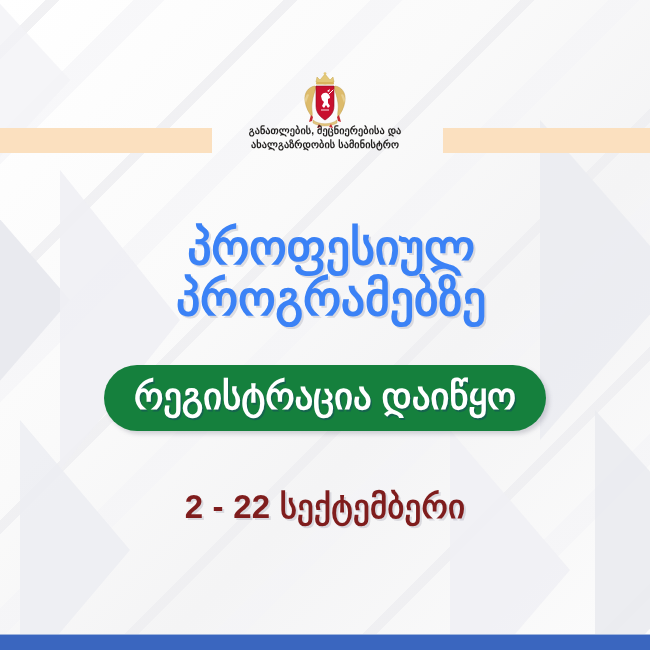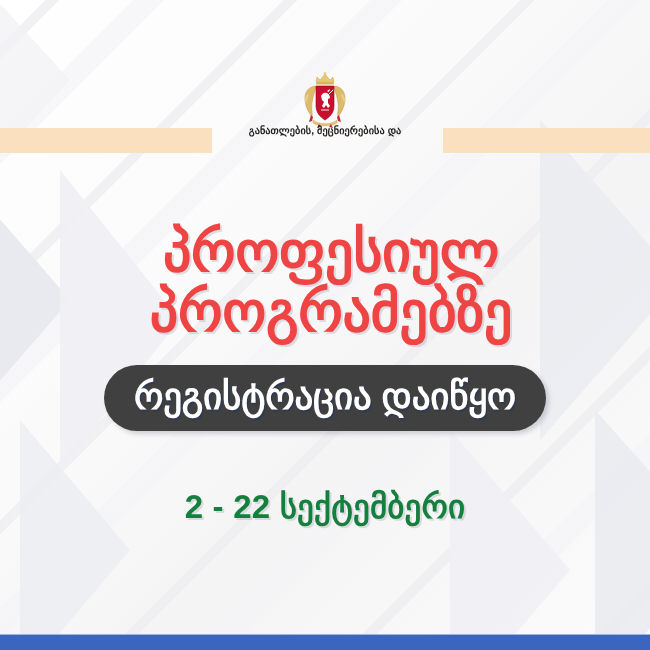--- a/index.html
+++ b/index.html
@@ -78,56 +78,56 @@
     line-height: 1.42;
     letter-spacing: .1px;
   }
   .ministry span { display: block; }
 
   
   .headline {
     position: absolute;
     top: 222px; left: 0; right: 0;
     text-align: center;
-    color: #ef4444;
-    font-size: 56px;
+    color: #3b82f6;
+    font-size: 48px;
     font-weight: 900;
     line-height: 1.07;
     letter-spacing: -0.3px;
     text-shadow: 2px 2px 0 rgba(120,120,140,0.22);
     padding-left: 12px;
   }
   .headline span { display: block; }
 
   
   .pill-row {
     position: absolute;
     top: 365px; left: 0; right: 0;
     display: flex; justify-content: center;
   }
   .pill-highlight {
-    background: #404040;
+    background: #15803d;
     color: #ffffff;
     font-size: 37px;
     font-weight: 900;
     line-height: 1;
     letter-spacing: -0.2px;
     padding: 13px 30px 16px 30px;
     border-radius: 40px;
     white-space: nowrap;
     box-shadow: 3px 3px 4px rgba(90,90,110,0.25);
     text-shadow: 1.5px 1.5px 0 rgba(20,50,110,0.35);
   }
 
   
   .date-line {
     position: absolute;
     top: 487px; left: 0; right: 0;
     text-align: center;
-    color: #15803d;
+    color: #7f1d1d;
     font-size: 33px;
     font-weight: 900;
     letter-spacing: 0.2px;
     text-shadow: 2px 2px 0 rgba(120,120,140,0.22);
   }
 
   
   .url-row {
     position: absolute;
     top: 537px; left: 0; right: 0;
@@ -200,20 +200,21 @@
       <path d="M22 38 L30 38" stroke="#ffffff" stroke-width="0.9"></path>
 
       <path d="M14 48 C20 53 32 53 38 48 L38 51 C32 55 20 55 14 51 Z" fill="#e2c57f" stroke="#c0a055" stroke-width="0.4"></path>
       <path d="M20 52 L18 56 L22 55 Z" fill="#c52b33"></path>
       <path d="M32 52 L34 56 L30 55 Z" fill="#c52b33"></path>
     </svg>
   </div>
 
   <div class="ministry">
     <span>განათლების, მეცნიერებისა და</span>
+    <span>ახალგაზრდობის სამინისტრო</span>
   </div>
 
   <div class="headline">
     <span>პროფესიულ</span>
     <span>პროგრამებზე</span>
   </div>
 
   <div class="pill-row">
     <div class="pill-highlight">რეგისტრაცია დაიწყო</div>
   </div>

